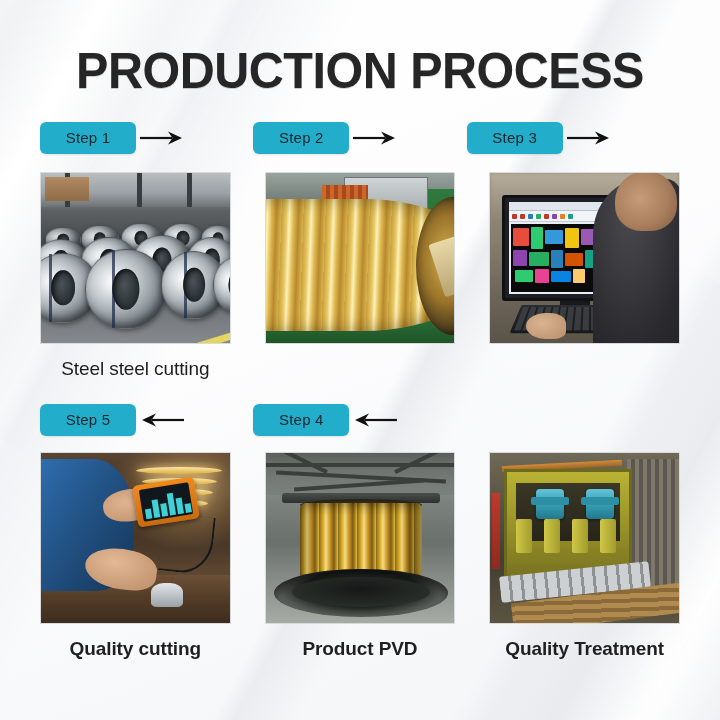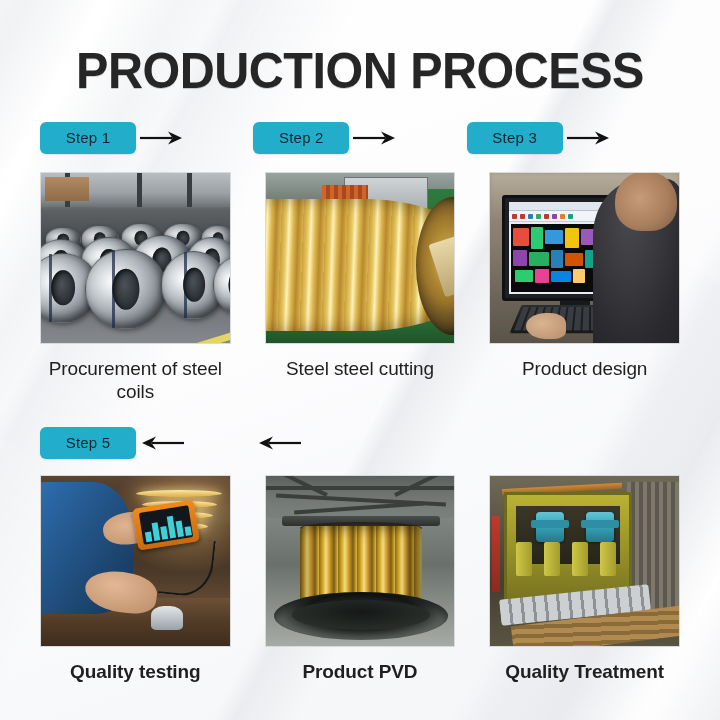--- a/index.html
+++ b/index.html
@@ -483,39 +483,38 @@
           </div>
         <div class="p3-person"></div>
         <div class="p3-head"></div>
         <div class="p3-hand"></div>
       </div>
     </div>
 
   </div>
 
   <div class="row row-captions">
-    <div class="caption light">Procurement of steel coils</div>
     <div class="caption light">Steel steel cutting</div>
-    <div class="caption light">Product design</div>
   </div>
 
   <div class="row row-steps" style="margin-top:20px;">
 
     <div class="step-cell">
       <div class="step-badge">Step 5</div>
       <div class="arrow">
         <svg width="44" height="16" viewBox="0 0 44 16">
           <path d="M44 8 H12" stroke="#111" stroke-width="2.2" fill="none"></path>
           <path d="M16 1.5 L2 8 L16 14.5 L11.5 8 Z" fill="#111"></path>
         </svg>
       </div>
     </div>
 
 
     <div class="step-cell">
+      <div class="step-badge">Step 4</div>
       <div class="arrow">
         <svg width="44" height="16" viewBox="0 0 44 16">
           <path d="M44 8 H12" stroke="#111" stroke-width="2.2" fill="none"></path>
           <path d="M16 1.5 L2 8 L16 14.5 L11.5 8 Z" fill="#111"></path>
         </svg>
       </div>
     </div>
 
   </div>
 
@@ -582,18 +581,18 @@
         <div class="p6-cyl" style="left:82px;"></div>
         <div class="p6-cyl" style="left:110px;"></div>
         <div class="p6-conveyor"></div>
         <div class="p6-planks"></div>
       </div>
     </div>
 
   </div>
 
   <div class="row row-captions">
-    <div class="caption">Quality testing</div>
+    <div class="caption">Quality cutting</div>
     <div class="caption">Product PVD</div>
     <div class="caption">Quality Treatment</div>
   </div>
 
 </div>
 
 </body></html>

